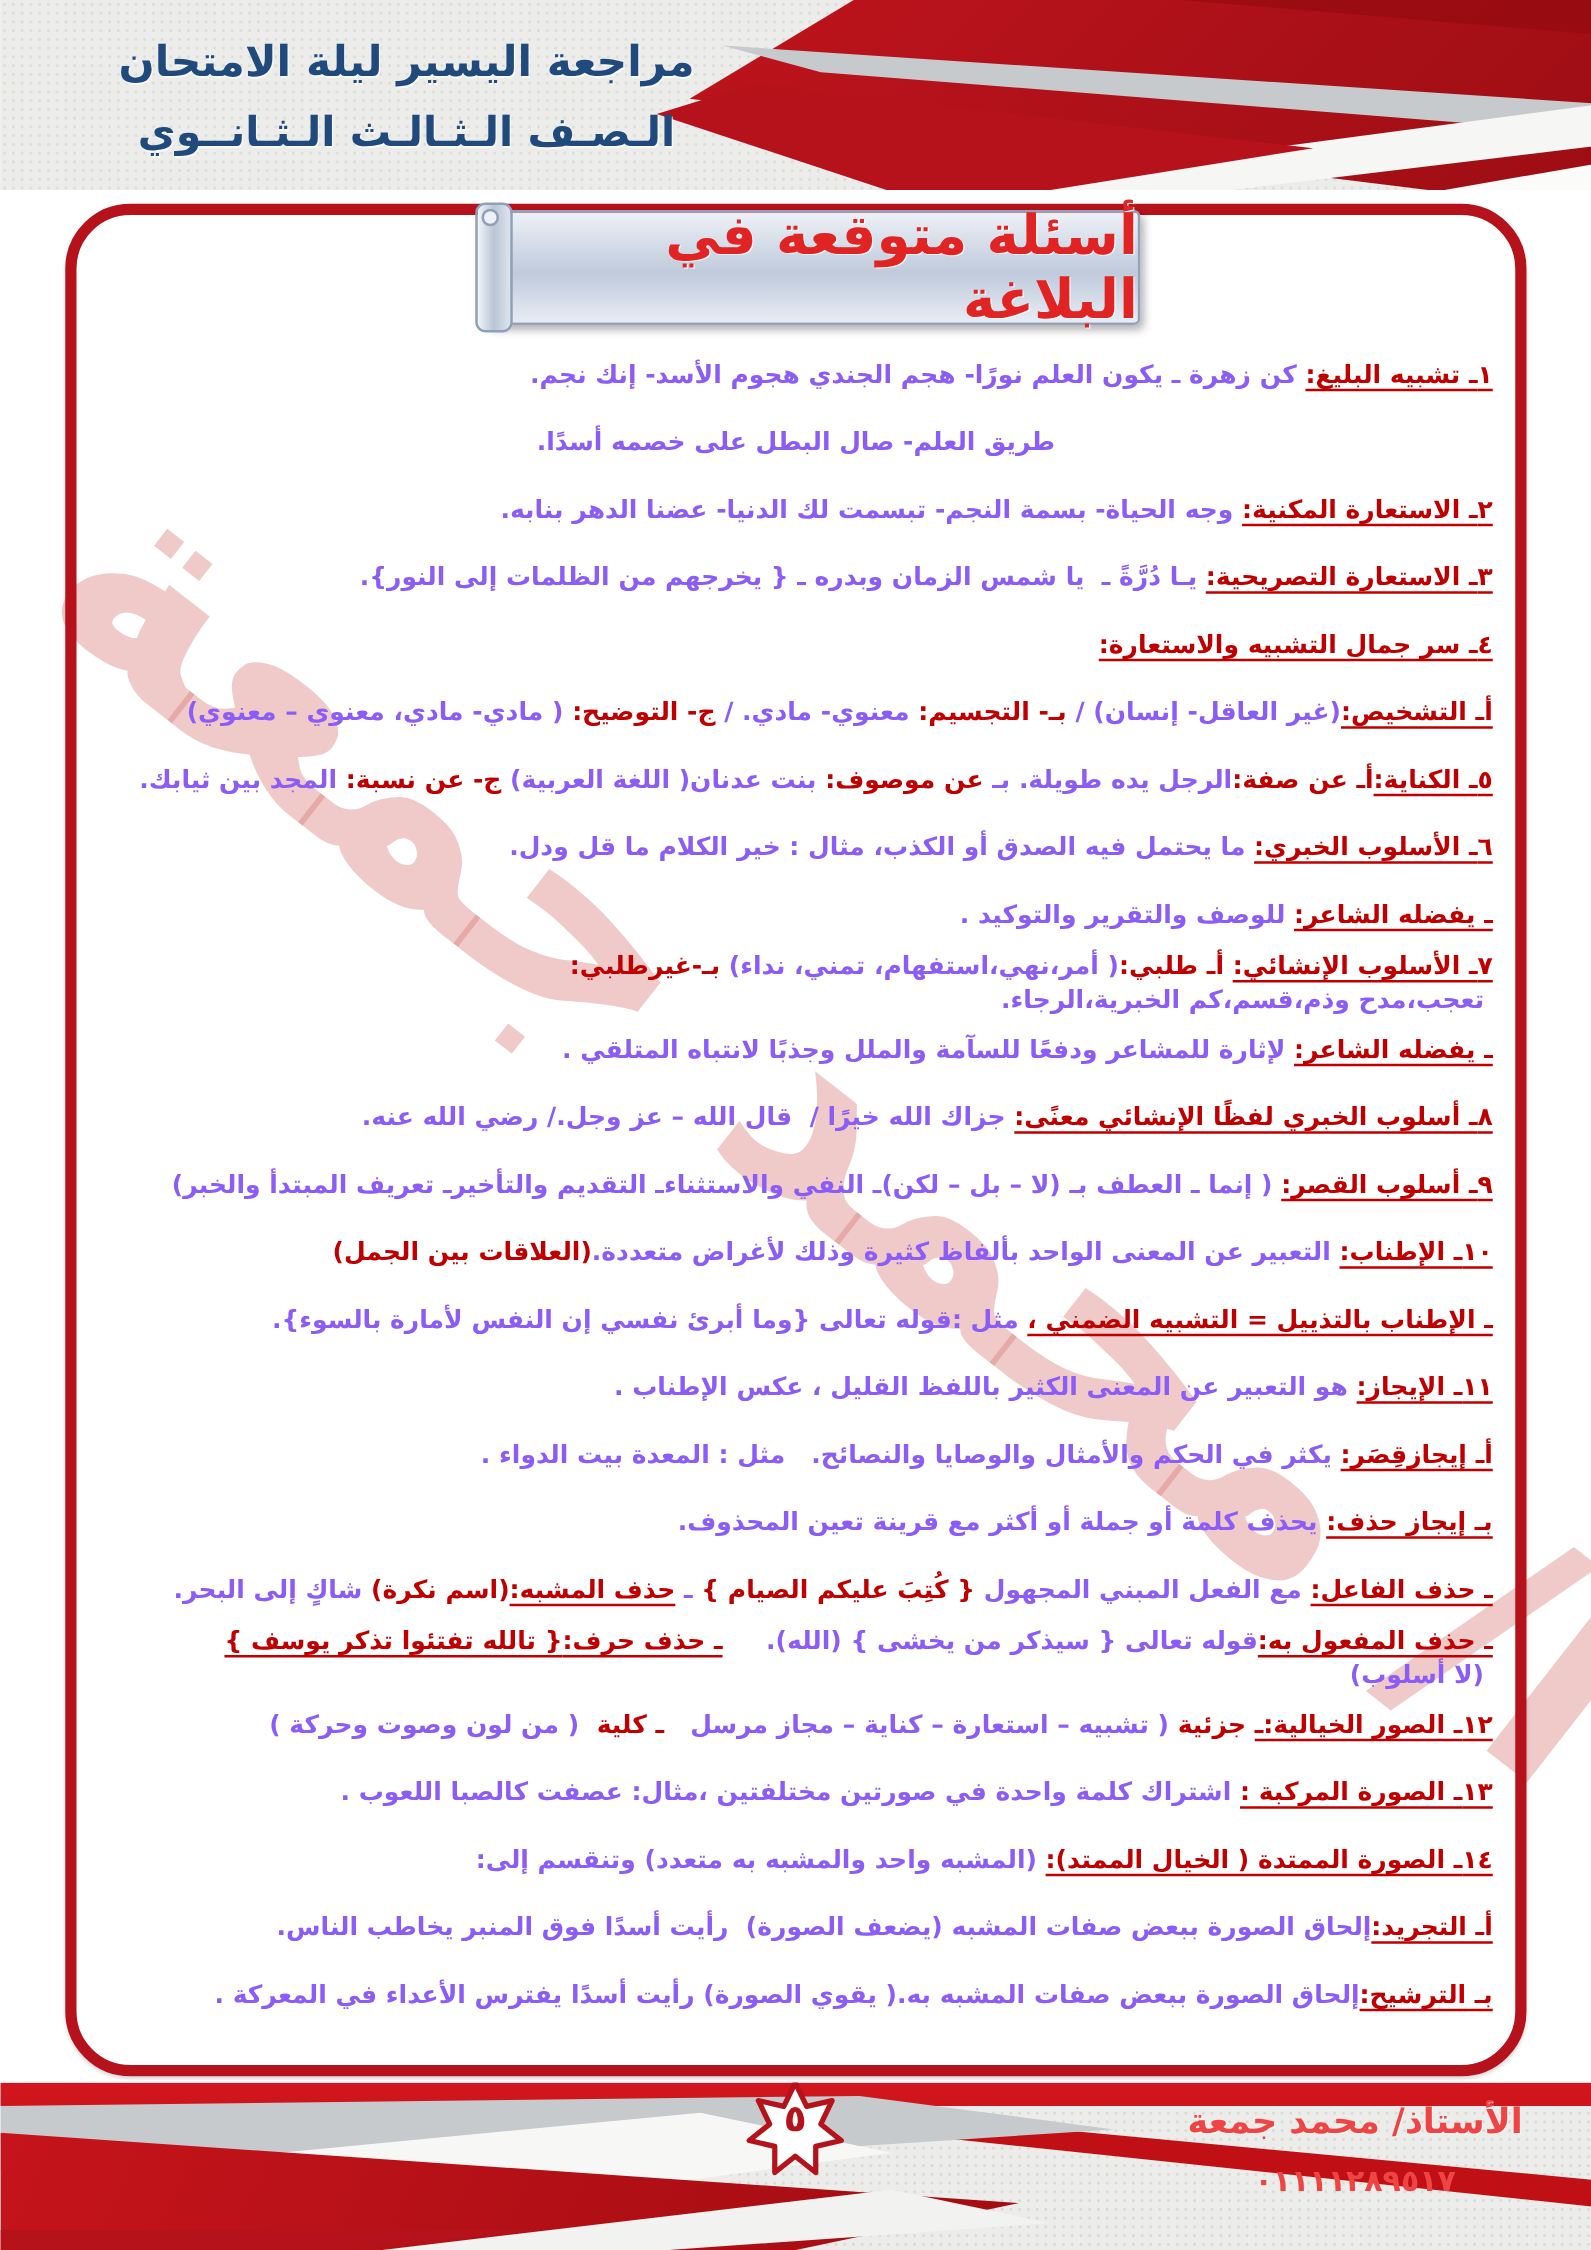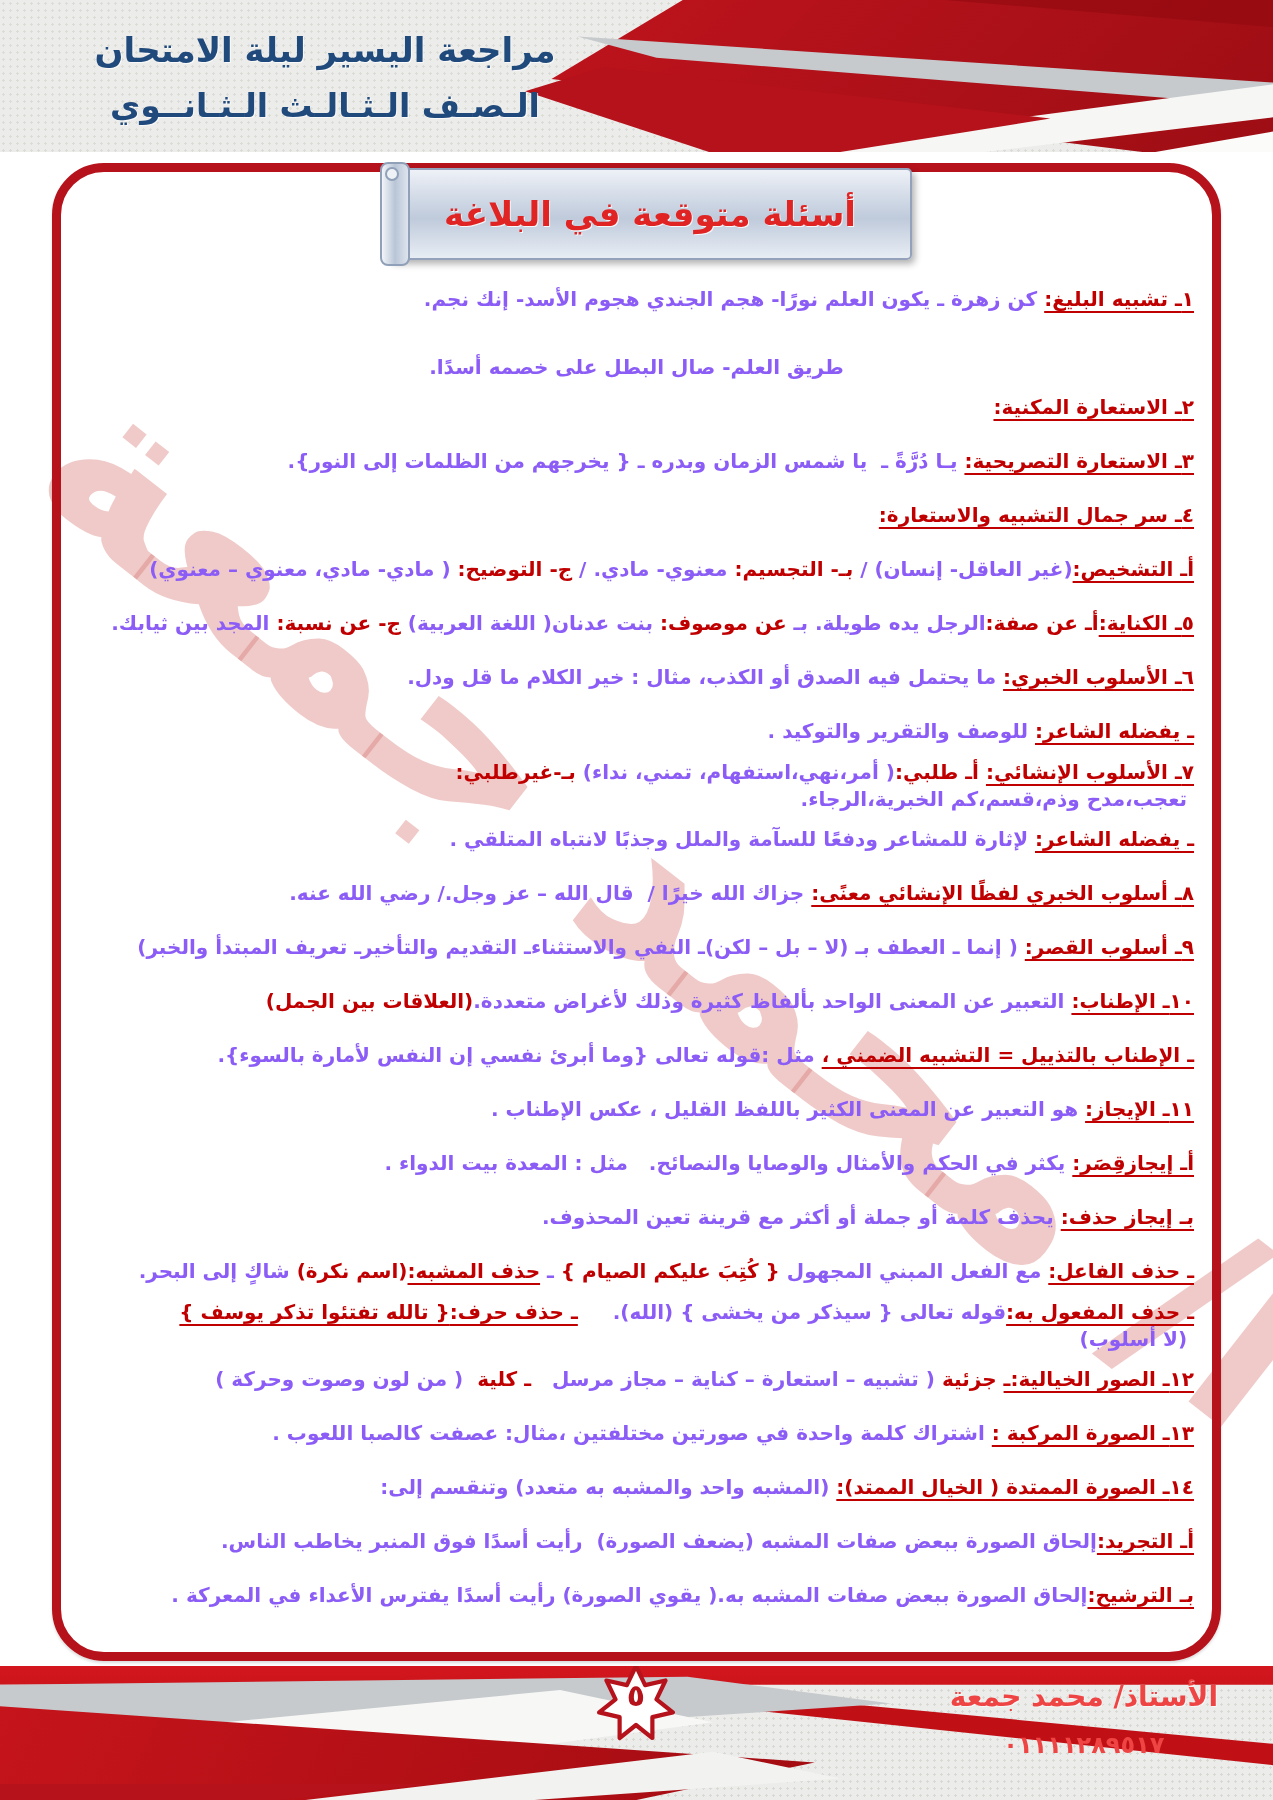--- a/index.html
+++ b/index.html
@@ -40,21 +40,21 @@
   }
   .content-lines{
     position:absolute;inset:100px 18px 10px 18px;
     direction:rtl;z-index:4;
   }
   .line{
     min-height:54px;display:flex;align-items:center;justify-content:flex-start;
     font-weight:bold;font-size:20px;line-height:1.3;color:#161616;
     flex-wrap:wrap;
   }
-  .line.center{justify-content:center;align-items:flex-end;}
+  .line.center{justify-content:center;}
   .line .red{color:#c00000;}
   .line .blk{color:#8b5cf6;}
   .line .u{text-decoration:underline;text-decoration-color:#c00000;text-decoration-thickness:2px;text-underline-offset:5px;}
   .line span{white-space:pre-wrap;}
   
   .banner{
     position:absolute;left:388px;top:168px;width:520px;height:88px;z-index:6;
     background:linear-gradient(180deg,#eef1f7 0%,#cfd8e5 35%,#bfcadb 55%,#e8edf4 100%);
     border:2px solid #93a2ba;border-radius:5px;
     box-shadow:3px 4px 7px rgba(0,0,0,.3);
@@ -63,21 +63,21 @@
   .banner-curl{
     position:absolute;left:-10px;top:-8px;width:30px;height:104px;
     background:linear-gradient(90deg,#f2f5f9 0%,#b9c5d6 50%,#dde4ee 100%);
     border:2px solid #8fa0b8;border-radius:8px;box-sizing:border-box;
   }
   .banner-curl::before{
     content:"";position:absolute;left:3px;top:3px;width:10px;height:10px;
     border-radius:50%;background:#eef1f6;border:2px solid #8fa0b8;
   }
   .banner-text{
-    position:relative;z-index:2;color:#e02424;font-weight:bold;font-size:34px;
+    position:relative;z-index:2;color:#e02424;font-weight:bold;font-size:44px;
     text-shadow:1px 1px 0 rgba(255,255,255,.8);
   }
   
   .watermark{
     position:absolute;left:-60px;top:740px;width:1480px;height:320px;z-index:1;
     transform:rotate(38deg);transform-origin:center;
     display:flex;align-items:center;justify-content:center;
     font-size:235px;font-weight:bold;color:rgba(214,122,118,0.40);
     direction:rtl;white-space:nowrap;pointer-events:none;
   }
@@ -127,20 +127,21 @@
   <div class="content-lines">
       <div class="line">
         <span class="red u">١ـ تشبيه البليغ:</span>
         <span class="blk"> كن زهرة ـ يكون العلم نورًا- هجم الجندي هجوم الأسد- إنك نجم.</span>
       </div>
       <div class="line center">
         <span class="blk">طريق العلم- صال البطل على خصمه أسدًا.</span>
       </div>
       <div class="line">
         <span class="red u">٢ـ الاستعارة المكنية:</span>
+        <span class="blk"> وجه الحياة- بسمة النجم- تبسمت لك الدنيا- عضنا الدهر بنابه.</span>
       </div>
       <div class="line">
         <span class="red u">٣ـ الاستعارة التصريحية:</span>
         <span class="blk"> يـا دُرَّةً ـ  يا شمس الزمان وبدره ـ { يخرجهم من الظلمات إلى النور}.</span>
       </div>
       <div class="line">
         <span class="red u">٤ـ سر جمال التشبيه والاستعارة:</span>
       </div>
       <div class="line">
         <span class="red u">أـ التشخيص:</span>

